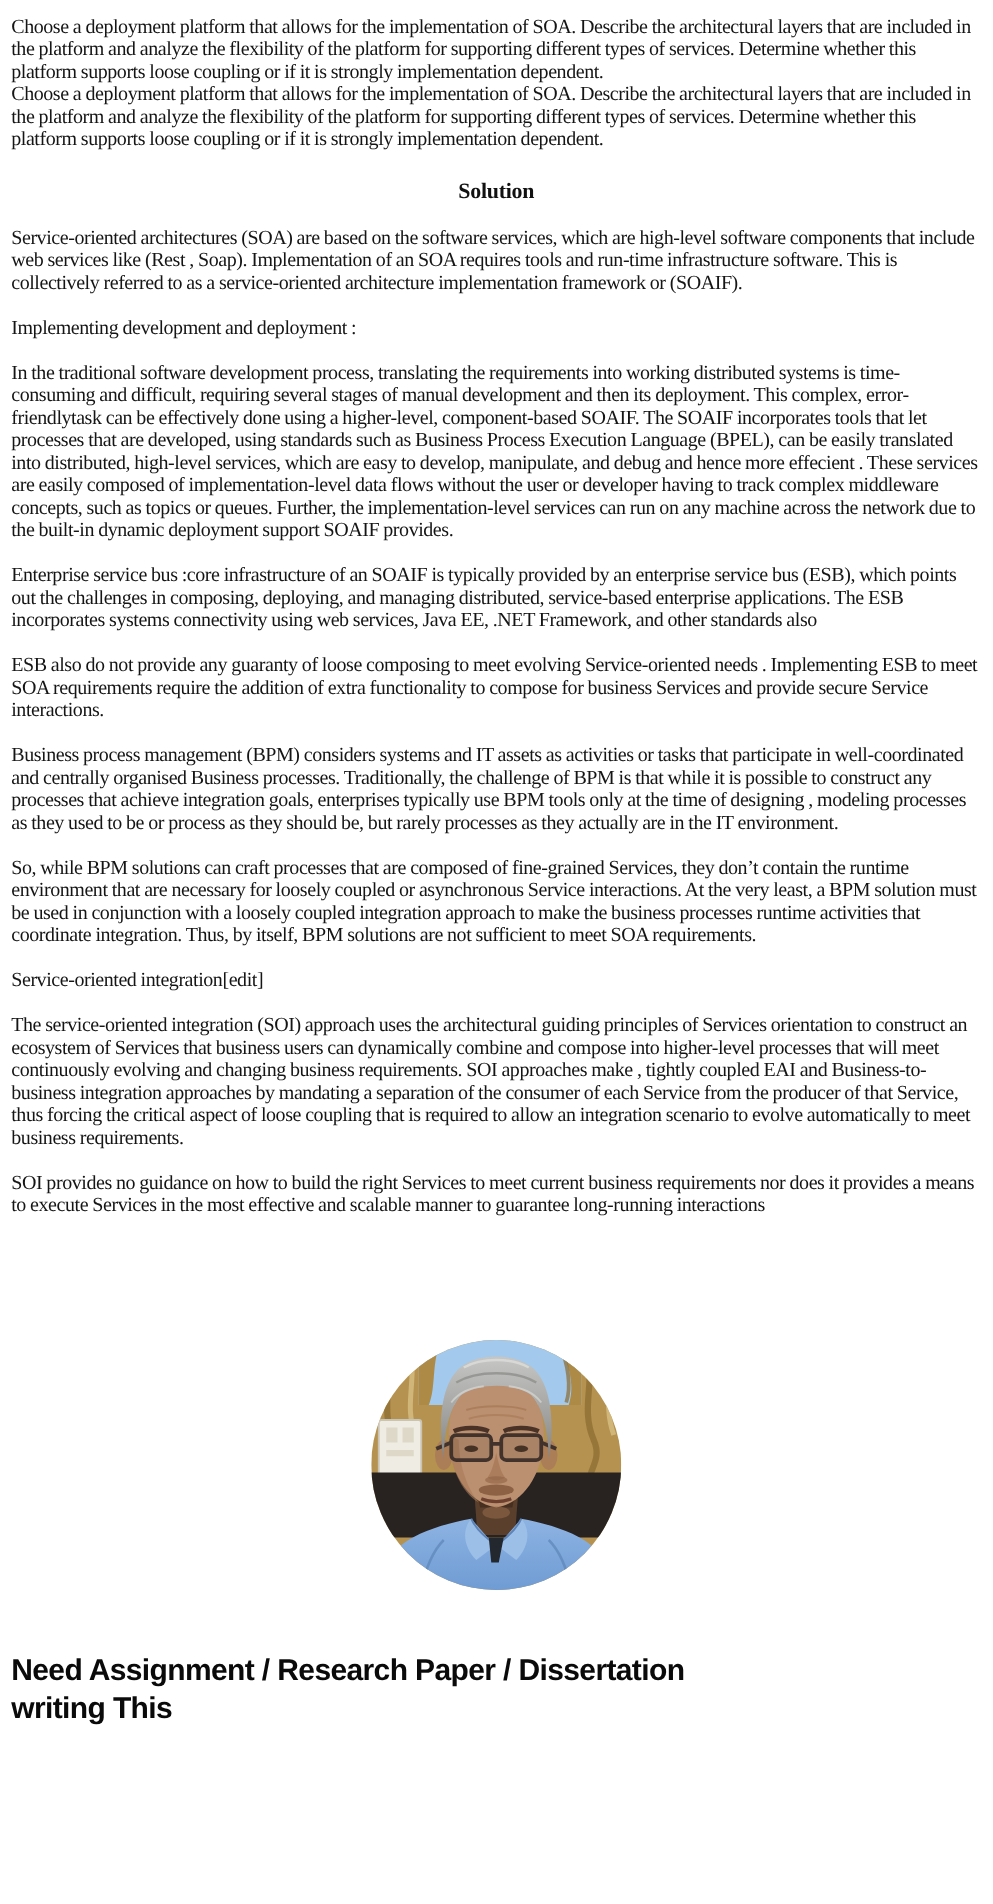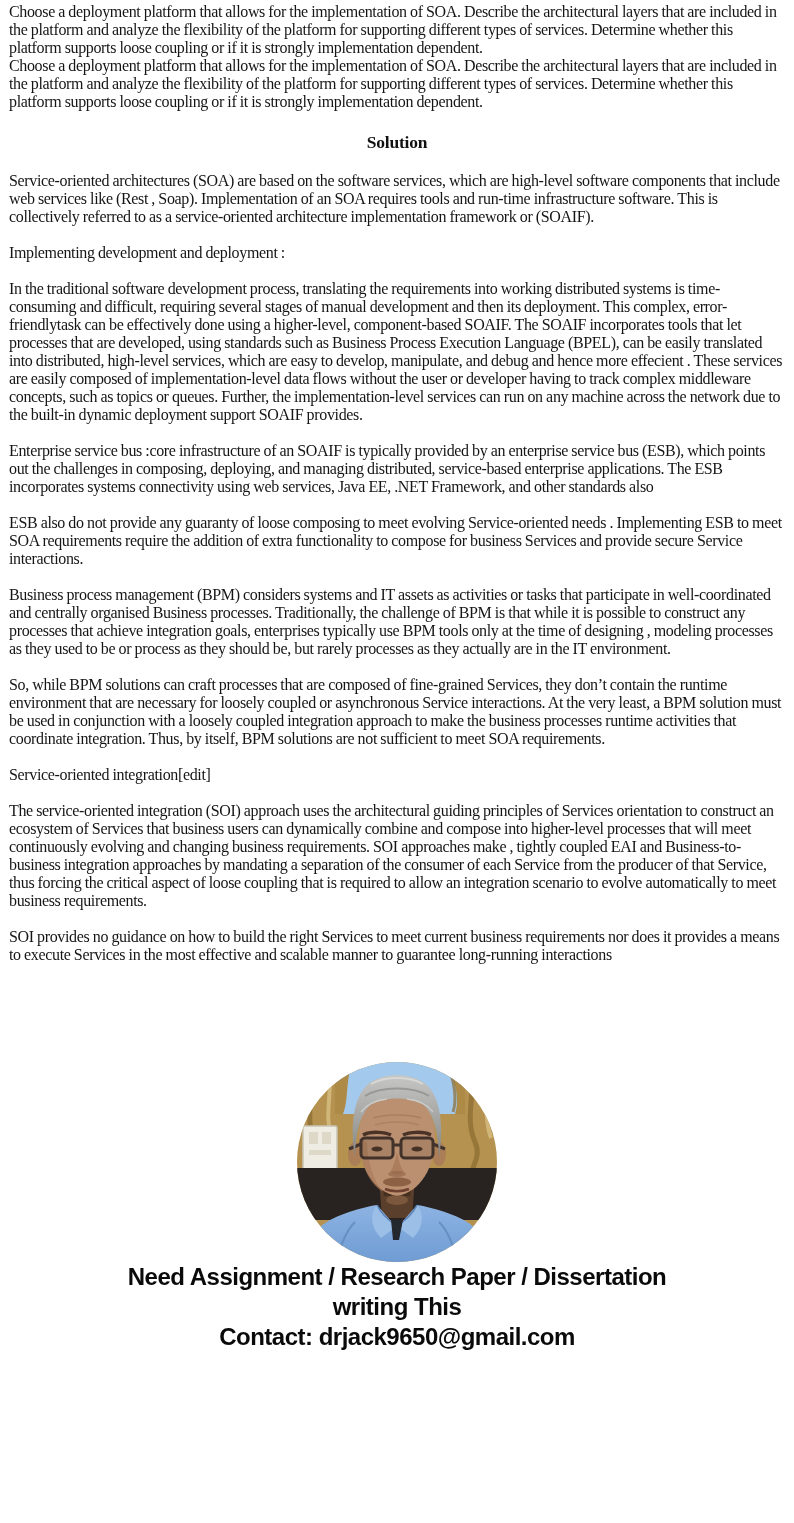--- a/index.html
+++ b/index.html
@@ -8,21 +8,21 @@
     background: #ffffff;
   }
   body {
     width: 794px;
     min-height: 1523px;
     font-family: "Liberation Serif", serif;
     color: #151515;
     -webkit-text-size-adjust: none;
   }
   .doc {
-    padding: 3px 9px 30px 9px;
+    padding: 13px 9px 30px 9px;
   }
   
   .doc p {
     margin: 0 0 18px 0;
     font-size: 16px;
     line-height: 18px;
     letter-spacing: -0.35px;
     word-spacing: -0.3px;
   }
   .doc p.question {
@@ -38,21 +38,21 @@
     color: #111;
     text-align: center;
   }
   .avatar-wrap {
     width: 200px;
     height: 200px;
     margin: 98px auto 0 auto;
   }
   .avatar-wrap svg { display: block; }
   .footer {
-    text-align: center;
+    margin-top: 50px;
     font-family: "Liberation Sans", sans-serif;
     font-weight: 700;
     color: #0a0a0a;
     font-size: 24px;
     line-height: 30px;
     letter-spacing: -0.5px;
   }
 </style>
 </head>
 <body>
@@ -169,16 +169,15 @@
         <path d="M68,34 C84,24 116,24 132,34" stroke="#8e8e8c" stroke-width="2" fill="none" opacity="0.8"></path>
         <path d="M64,50 C70,42 80,38 90,37" stroke="#d2d2d0" stroke-width="1.6" fill="none" opacity="0.8"></path>
         <path d="M136,50 C130,42 120,38 110,37" stroke="#d2d2d0" stroke-width="1.6" fill="none" opacity="0.8"></path>
       </g>
     </svg>
   </div>
 
   <div class="footer">
     <div>Need Assignment / Research Paper / Dissertation</div>
     <div>writing This</div>
-    <div>Contact: drjack9650@gmail.com</div>
   </div>
 
 </div>
 
 </body></html>

